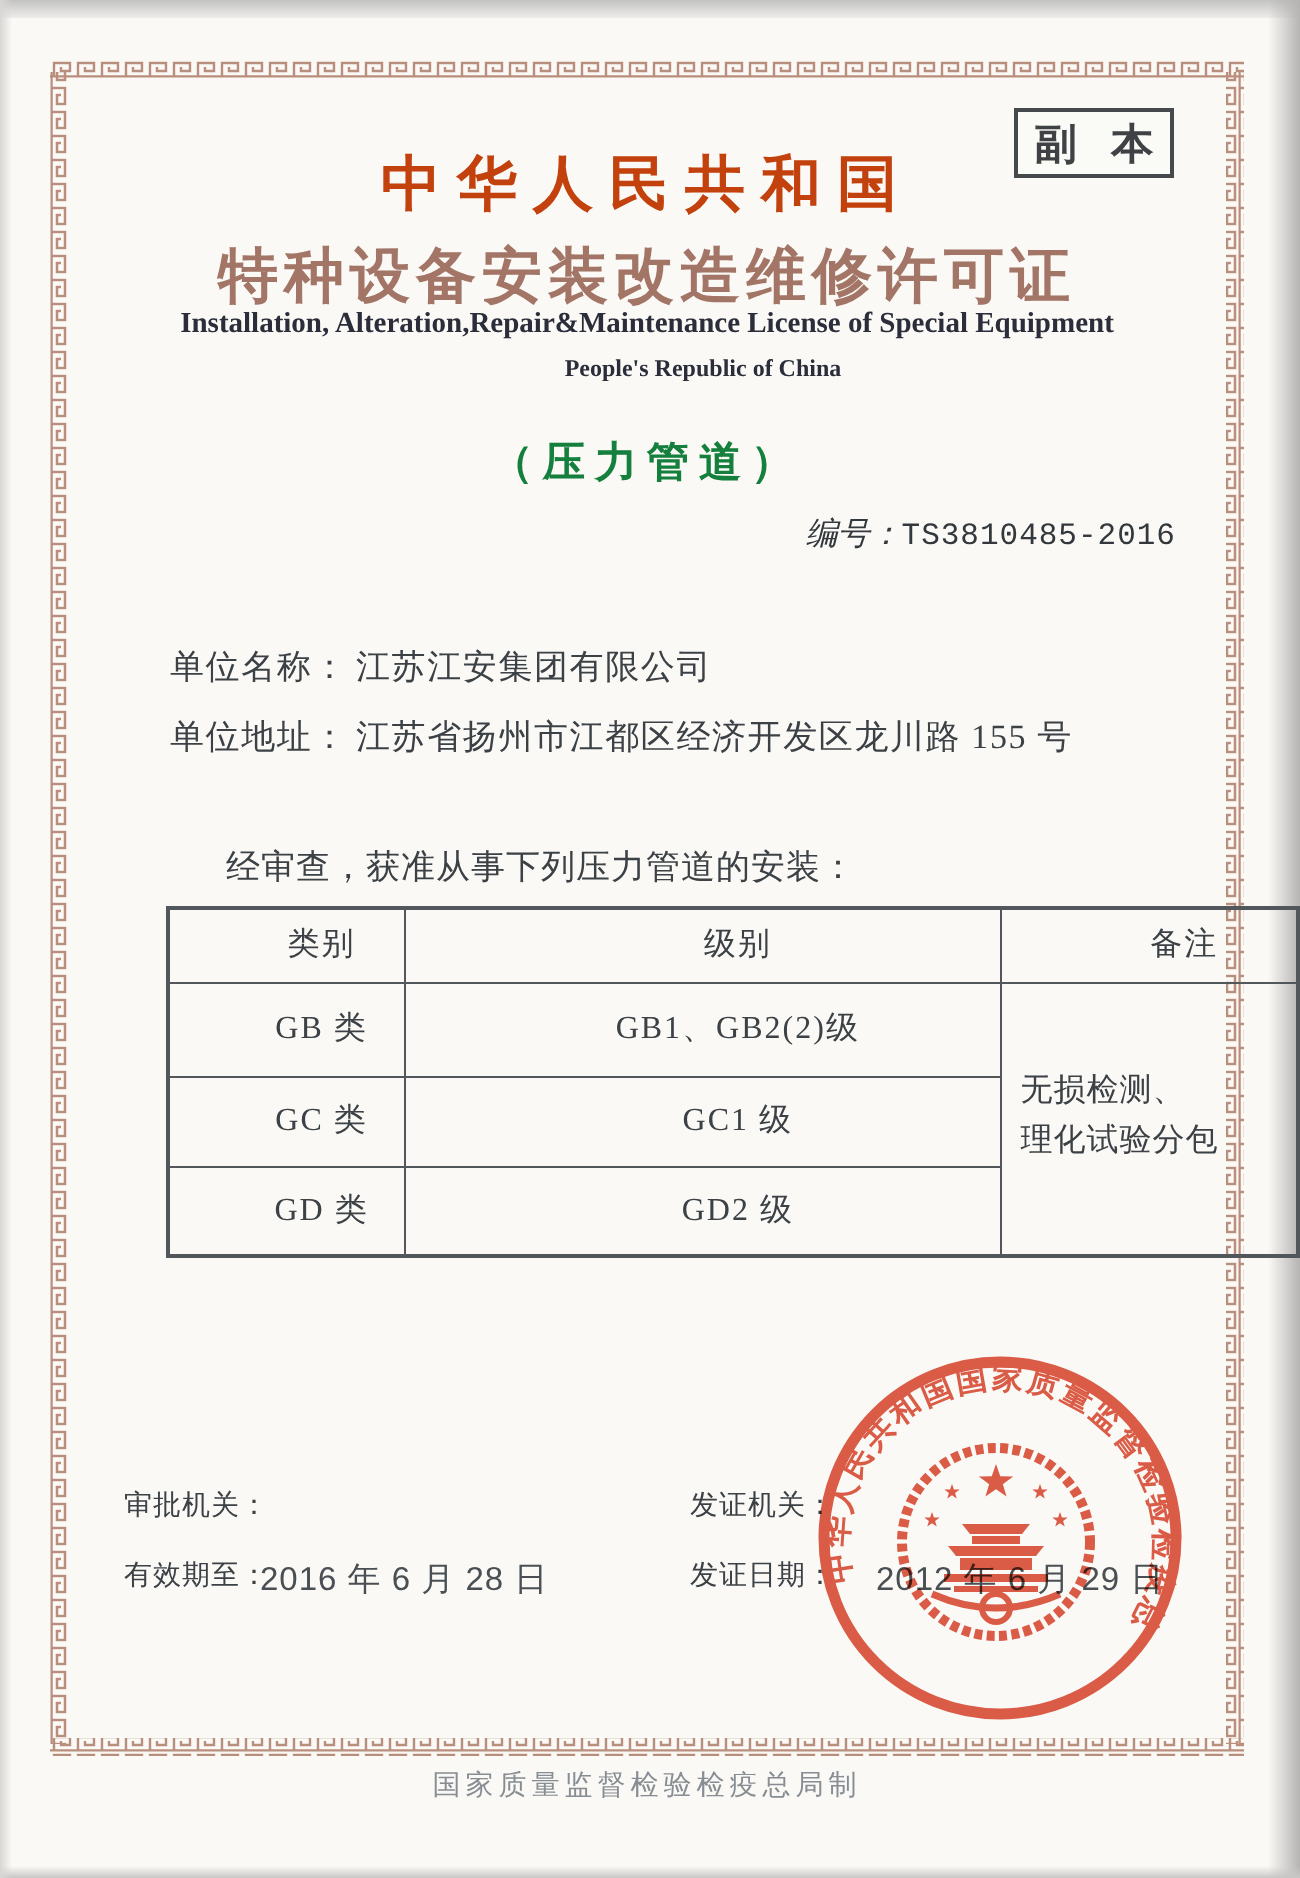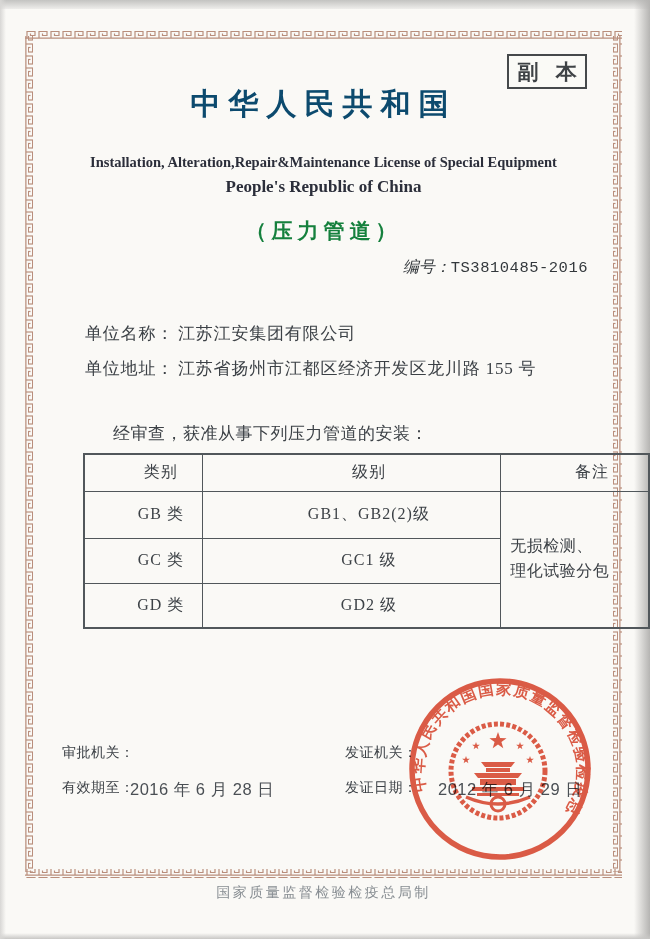--- a/index.html
+++ b/index.html
@@ -21,24 +21,24 @@
   .frame-svg{position:absolute;left:25px;top:30px;}
 
   .abs{position:absolute;}
   .center-band{left:25px;width:597px;text-align:center;}
 
   .badge{left:507px;top:54px;width:76px;height:31px;border:2.5px solid #45494b;
          display:flex;align-items:center;justify-content:center;
          font-weight:bold;font-size:21px;color:#3e4245;letter-spacing:6px;
          text-indent:6px;background:rgba(250,249,246,.9);}
 
-  .title-zh1{top:84px;font-size:30px;font-weight:bold;color:#0c4a6e;letter-spacing:8px;}
+  .title-zh1{top:72px;font-size:30px;font-weight:bold;color:#c2410c;letter-spacing:8px;}
   .title-zh2{top:118px;font-size:30px;font-weight:bold;color:#a37566;letter-spacing:3px;}
   .title-en1{top:154px;font-size:14.5px;font-weight:bold;color:#2b2e3a;}
-  .title-en2{top:177px;font-size:17px;font-weight:bold;color:#2b2e3a;}
+  .title-en2{top:177px;font-size:12px;font-weight:bold;color:#2b2e3a;padding-left:28px;}
   .scope{top:217px;font-size:21px;font-weight:bold;color:#15803d;letter-spacing:5px;}
 
   .license-line{left:25px;top:257px;width:563px;text-align:right;color:#33383c;}
   .license-label{font-size:16px;font-style:italic;}
   .license-no{font-family:"Liberation Mono","DejaVu Sans Mono",monospace;
               font-size:15.5px;letter-spacing:.5px;}
 
   .info-line{left:85px;font-size:17px;color:#3c4146;letter-spacing:.8px;}
   .info-name{top:322px;}
   .info-addr{top:357px;}
@@ -91,20 +91,21 @@
     </defs>
     <rect x="0" y="0" width="597" height="9" fill="url(#mh)"></rect>
     <rect x="0" y="839" width="597" height="9" fill="url(#mh)"></rect>
     <rect x="0" y="6" width="9" height="836" fill="url(#mv)"></rect>
     <rect x="588" y="6" width="9" height="836" fill="url(#mv)"></rect>
   </svg>
 
   <div class="abs badge">副 本</div>
 
   <div class="abs center-band title-zh1">中华人民共和国</div>
+  <div class="abs center-band title-zh2">特种设备安装改造维修许可证</div>
   <div class="abs center-band title-en1">Installation, Alteration,Repair&amp;Maintenance License of Special Equipment</div>
   <div class="abs center-band title-en2">People's Republic of China</div>
   <div class="abs center-band scope">（压力管道）</div>
 
   <div class="abs license-line">
     <span class="license-label">编号：</span><span class="license-no">TS3810485-2016</span>
   </div>
 
   <div class="abs info-line info-name">
     <span>单位名称：</span><span class="val">江苏江安集团有限公司</span>

